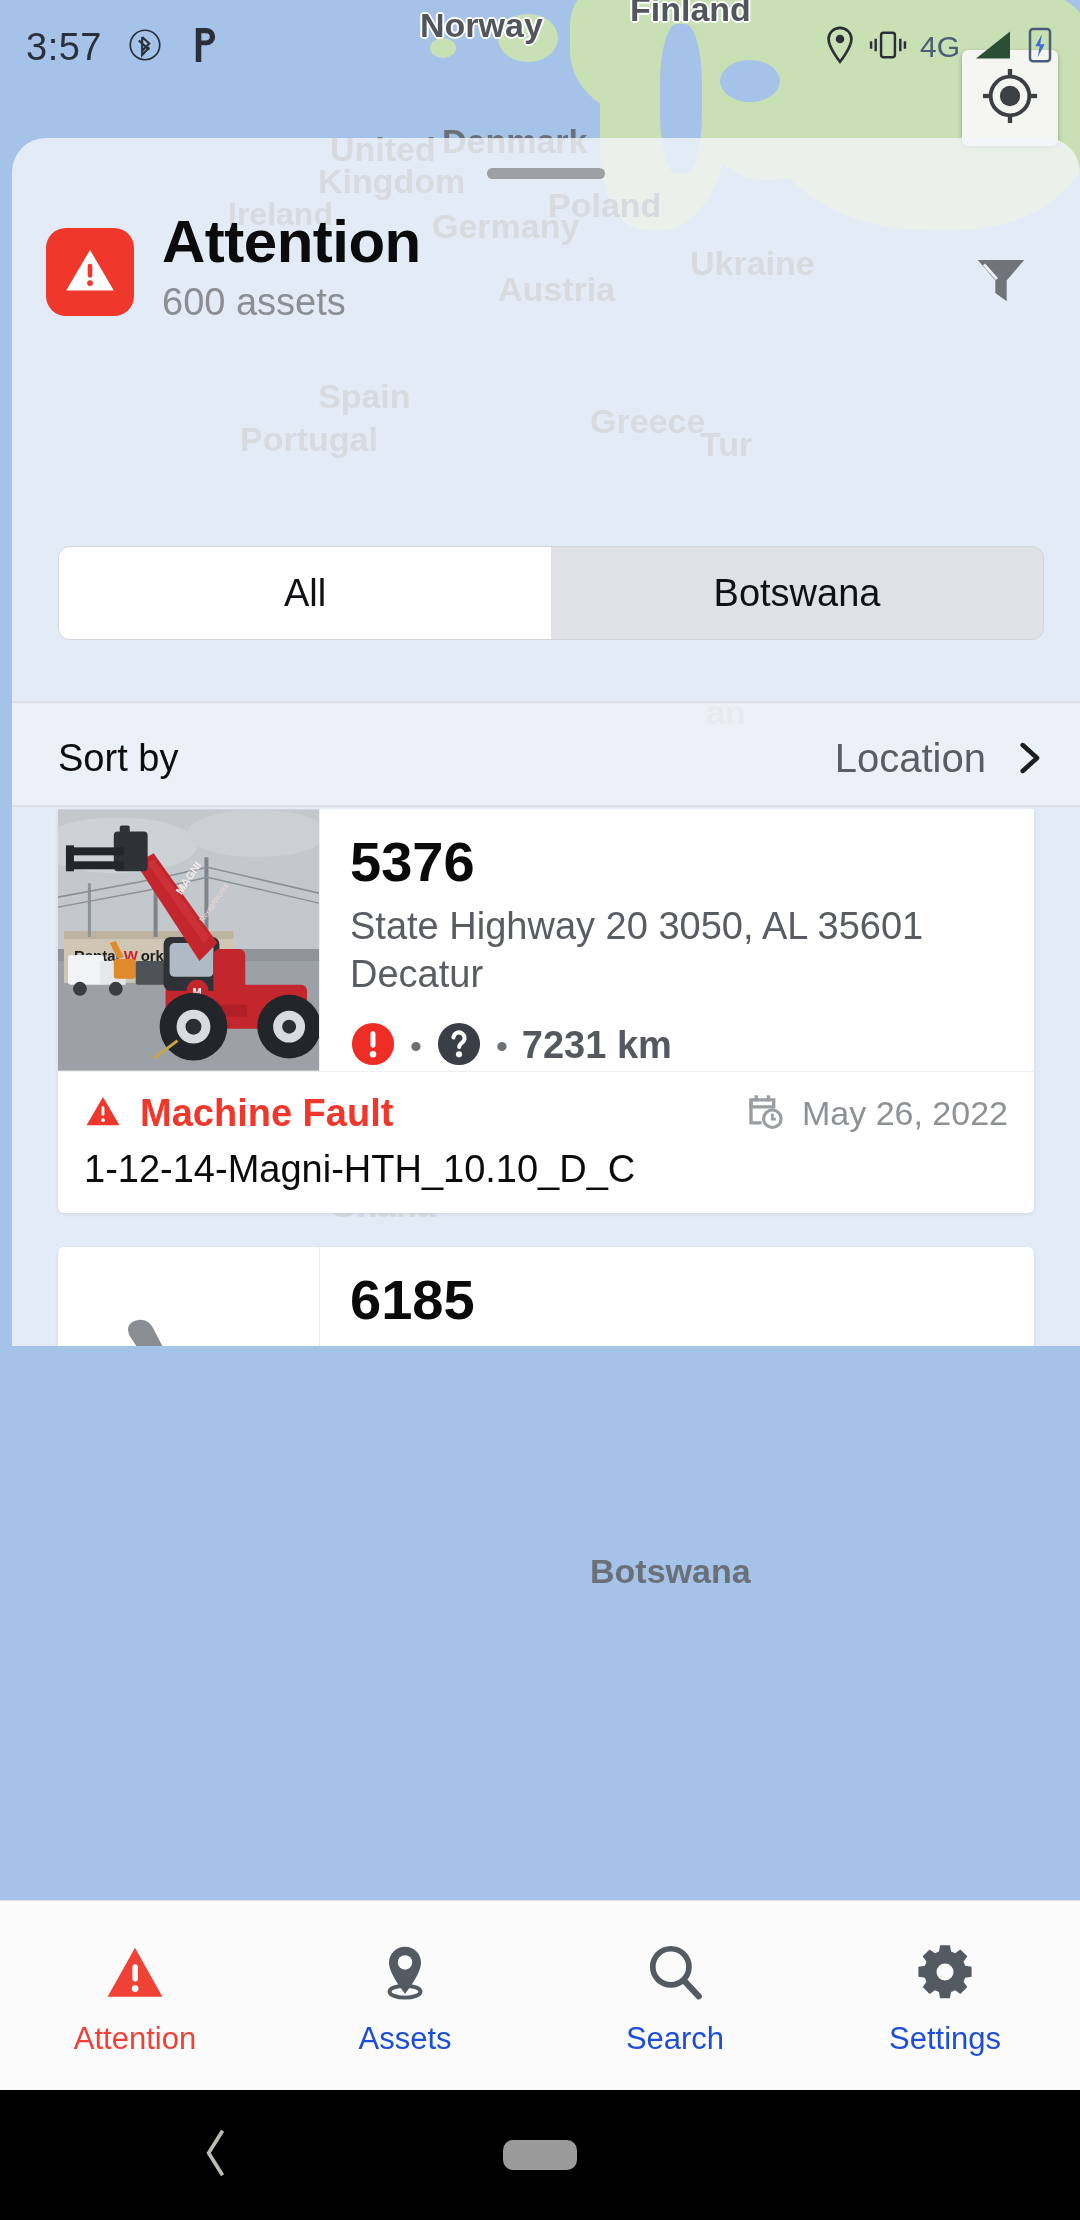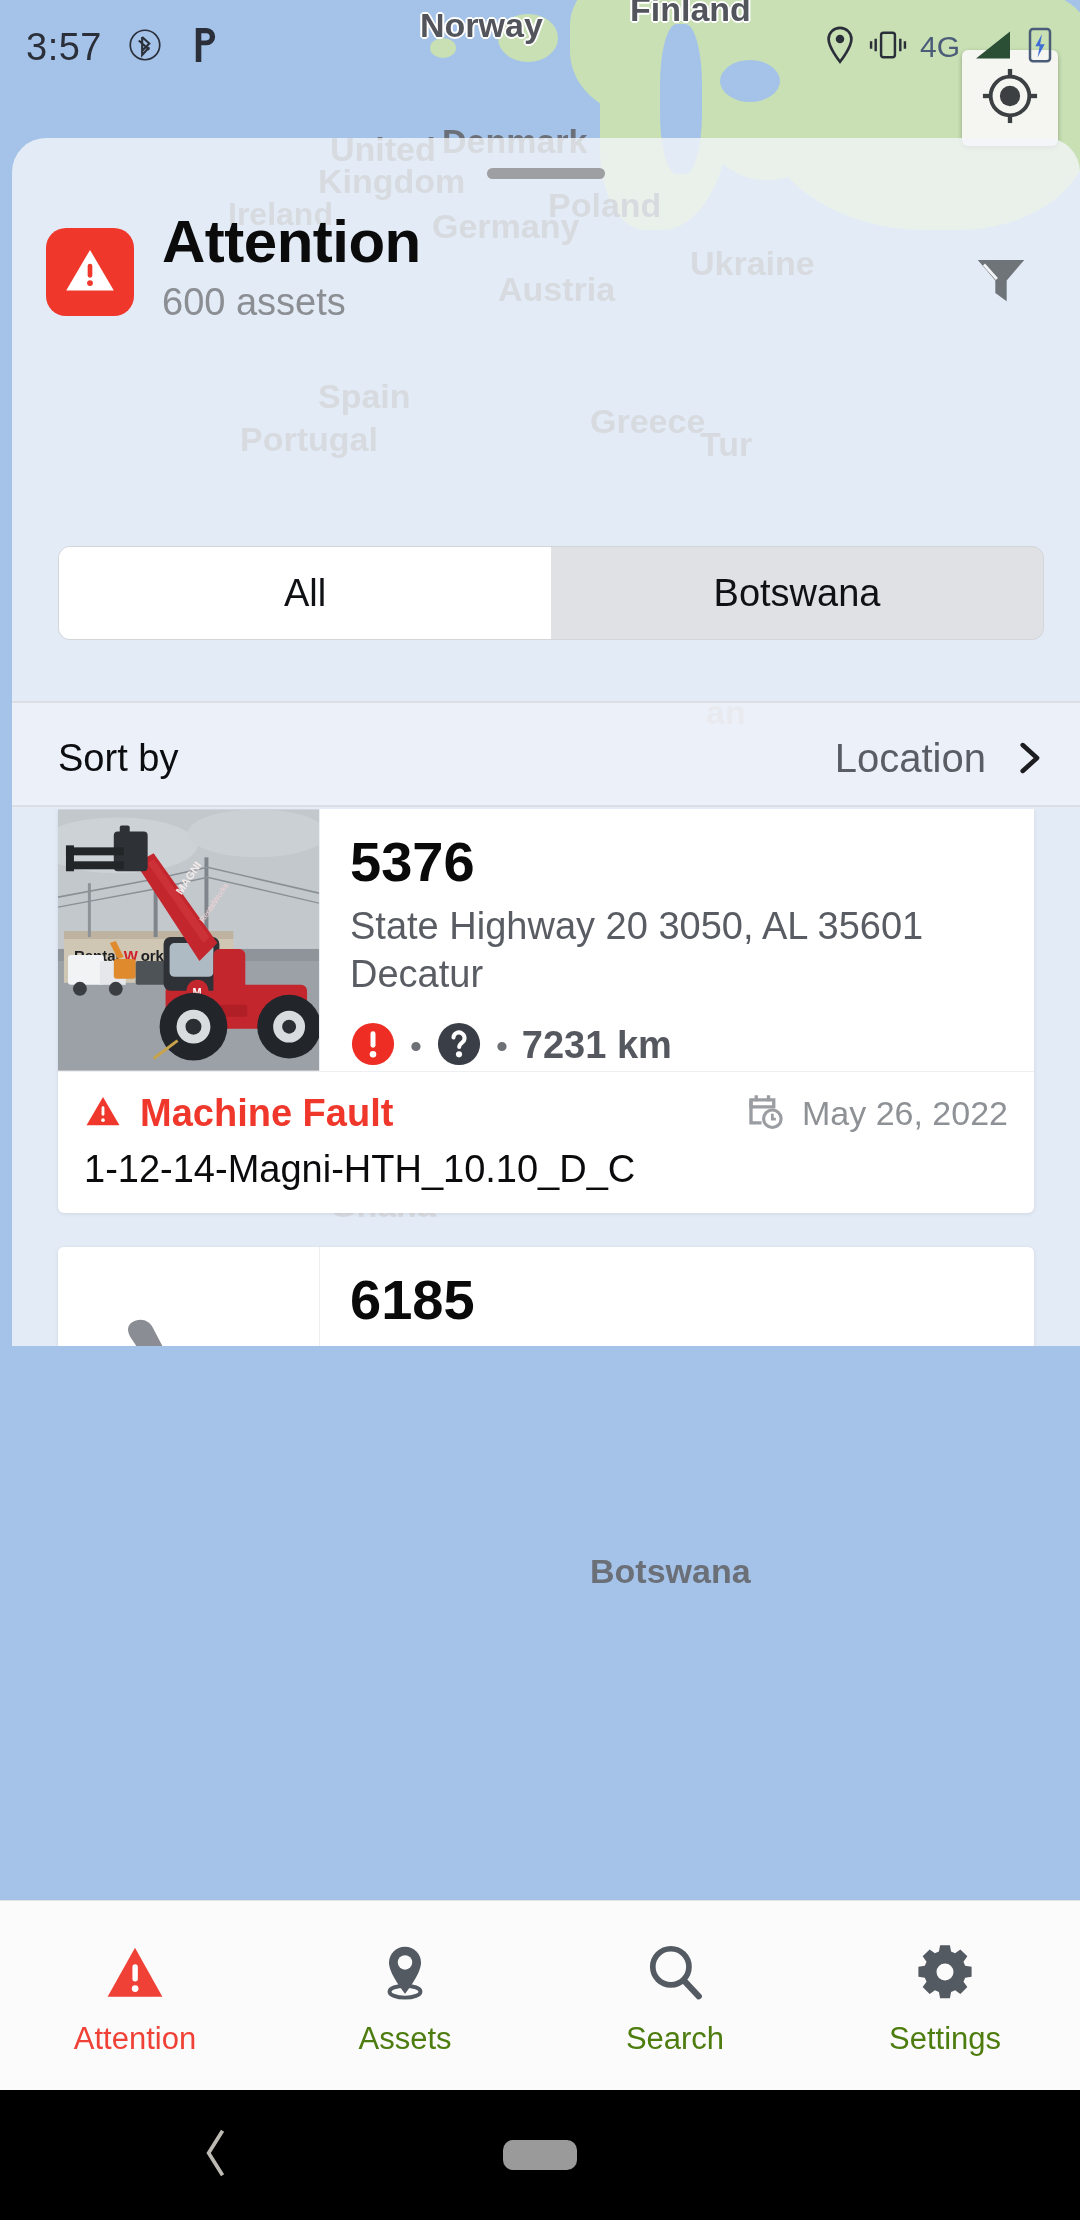--- a/index.html
+++ b/index.html
@@ -232,21 +232,21 @@
     display: flex;
     z-index: 50;
   }
   .navitem {
     flex: 1 1 25%;
     display: flex; flex-direction: column;
     align-items: center; justify-content: center;
     gap: 14px;
     padding-top: 6px;
   }
-  .navitem .navlabel { font-size: 31px; color: #4d7c0f; }
+  .navitem .navlabel { font-size: 31px; color: #1d4ed8; }
   .navitem.active .navlabel { color: #ef4136; }
 
   
   #androidnav {
     position: absolute;
     left: 0; bottom: 0;
     width: 1080px; height: 130px;
     background: #000;
     display: flex; align-items: center;
     z-index: 60;

